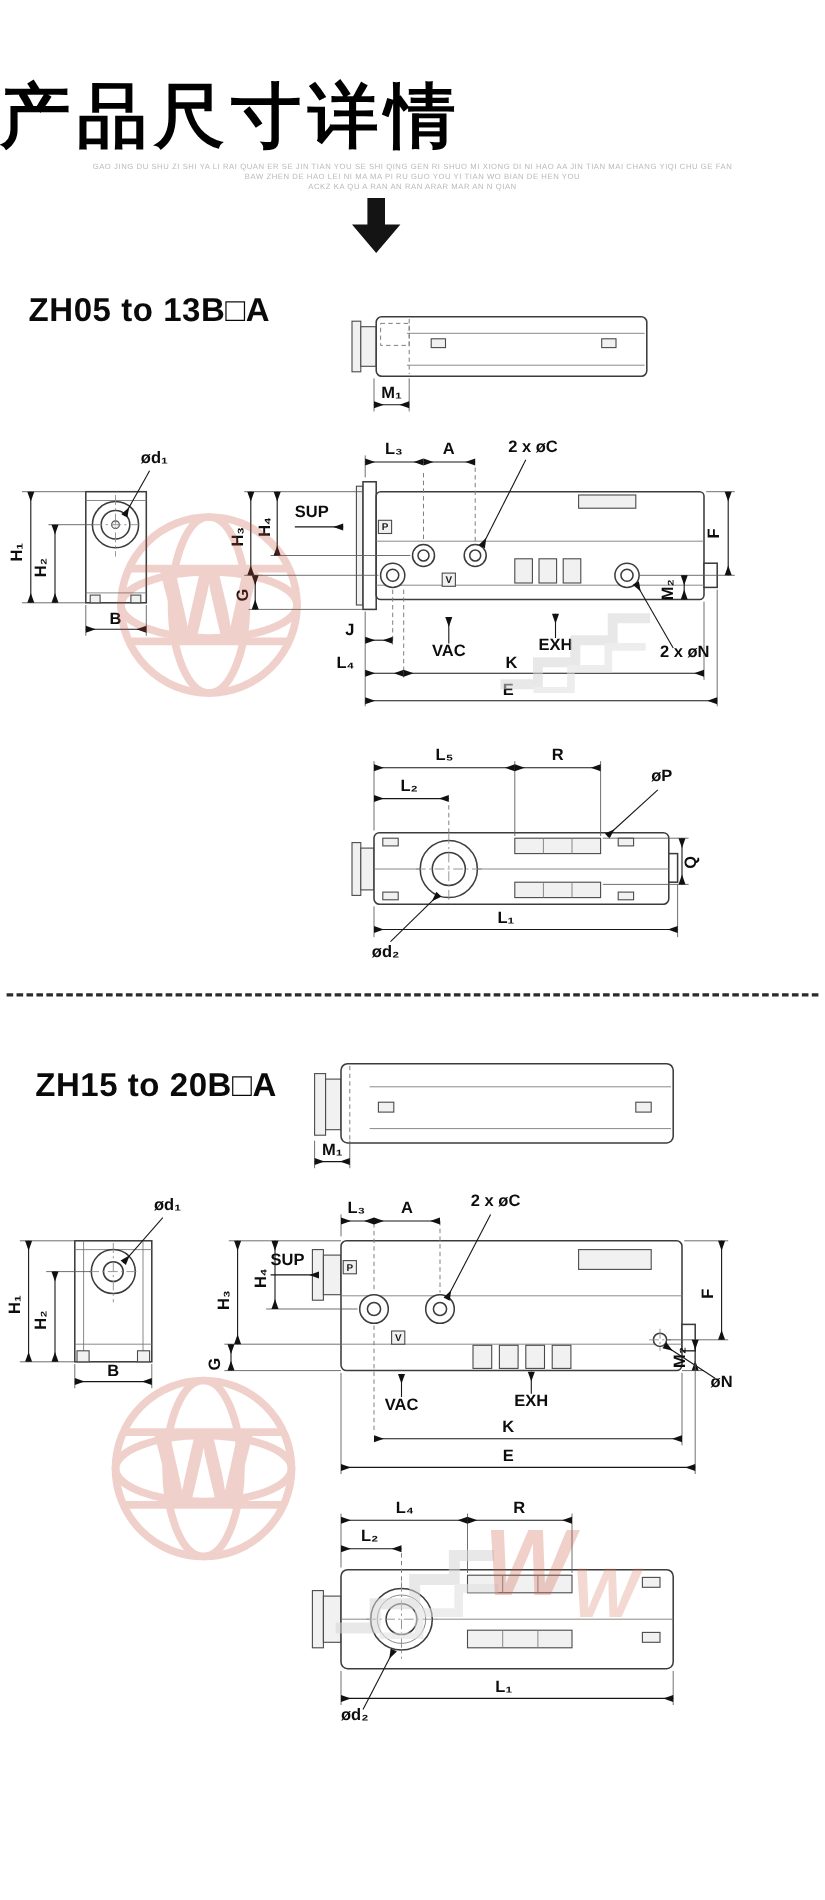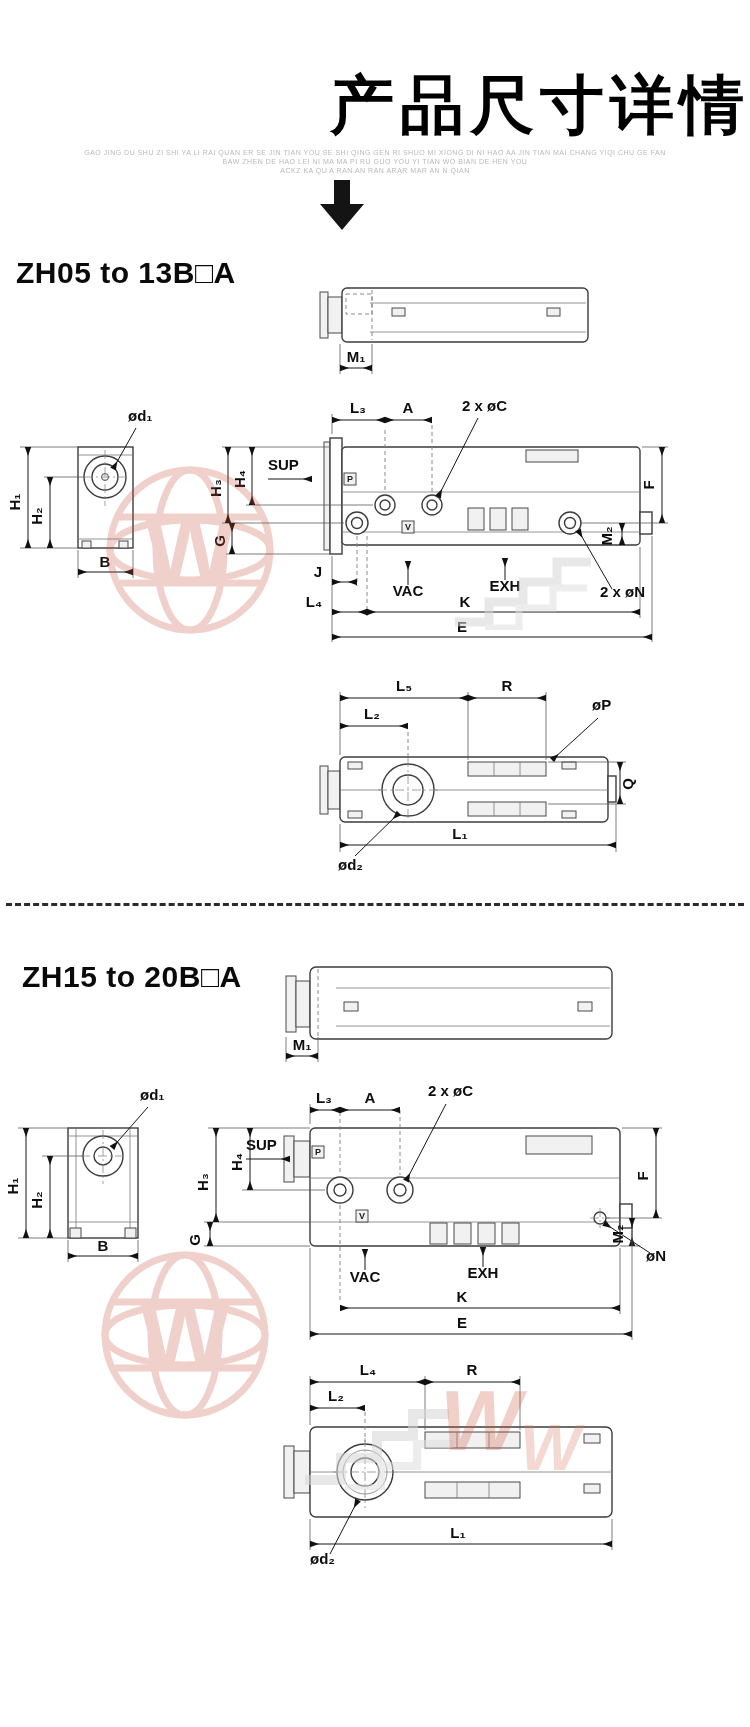--- a/index.html
+++ b/index.html
@@ -1,25 +1,25 @@
 <!DOCTYPE html>
 <html><head>
 <meta charset="utf-8">
 <style>
   html,body{margin:0;padding:0;background:#fff}
   #page{position:relative;width:750px;height:1727px;background:#fff;overflow:hidden;
         font-family:"Liberation Sans","DejaVu Sans",sans-serif;color:#111}
   
-  .main-title{position:absolute;left:0;top:62px;width:750px;margin:0;text-align:right;
+  .main-title{position:absolute;left:0;top:62px;width:750px;margin:0;text-align:left;
               font-size:64px;font-weight:900;letter-spacing:6px;color:#000}
   .subwrap{position:absolute;left:0;top:148px;width:750px;text-align:center}
   .sub{margin:0;font-size:7px;line-height:9px;color:#b9b9b9;letter-spacing:.5px}
   .down-arrow{position:absolute;left:312px;top:180px}
   
-  .sec-title{position:absolute;margin:2px;font-size:30px;font-weight:800;color:#0a0a0a;letter-spacing:.5px}
+  .sec-title{position:absolute;margin:12px;font-size:30px;font-weight:800;color:#0a0a0a;letter-spacing:.5px}
   .t1{left:14px;top:254px}
   .t2{left:20px;top:958px}
   
   .divider{position:absolute;left:6px;top:903px;width:738px;height:0;border-top:3px dashed #2b2b2b}
   
   .drawing{position:absolute;left:0;z-index:2}
   .out{fill:#fff;stroke:#3c3c3c;stroke-width:1.4}
   .out2{fill:#f1f1f1;stroke:#4a4a4a;stroke-width:1}
   .thin{stroke:#7a7a7a;stroke-width:.8;fill:none}
   .hid{stroke:#7d7d7d;stroke-width:.9;stroke-dasharray:4 3;fill:none}

